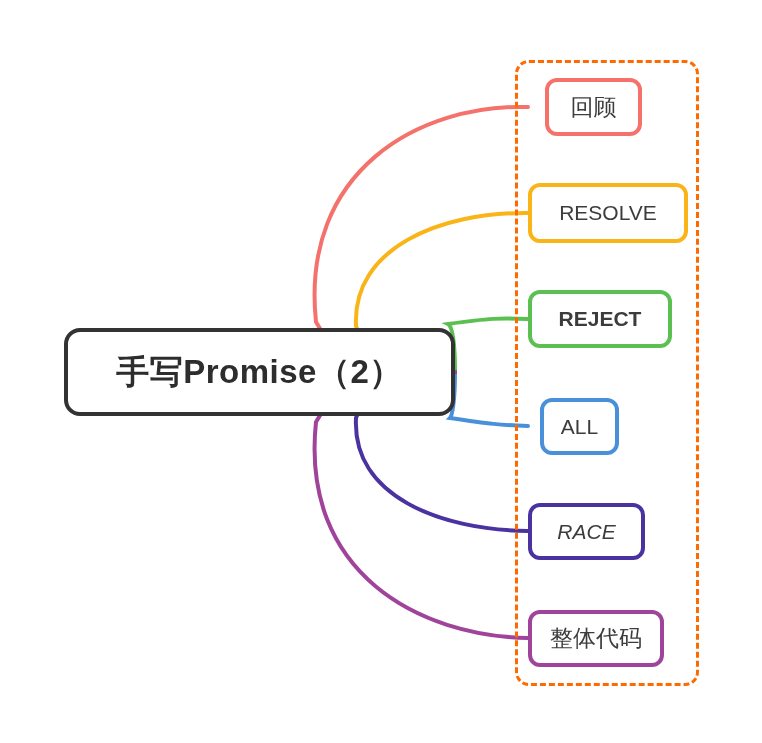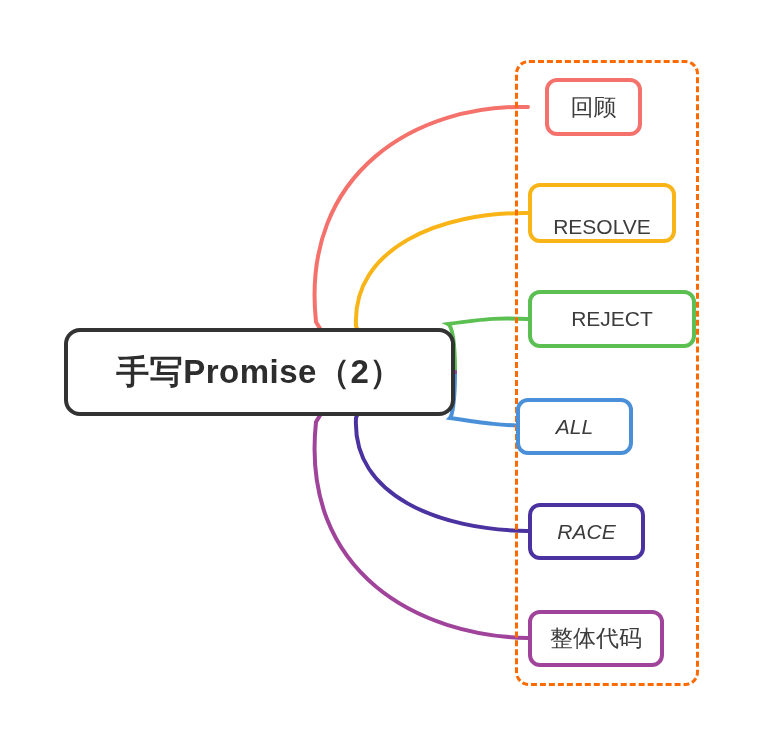--- a/index.html
+++ b/index.html
@@ -89,27 +89,27 @@
   <div id="selection-box"></div>
 
   <div id="root-node" class="node">
     <span>手写Promise（2）</span>
   </div>
 
   <div id="children">
       <div class="node child-node cjk" style="left: 528px; top: 78px; width: 97px; height: 58px; border-color: rgb(244, 114, 107); margin-left: 17px;">
         <span>回顾</span>
       </div>
-      <div class="node child-node" style="left: 528px; top: 183px; width: 148px; height: 60px; border-color: rgb(249, 180, 23); align-items: flex-end;">
+      <div class="node child-node" style="left: 528px; top: 183px; width: 160px; height: 60px; border-color: rgb(249, 180, 23);">
         <span>RESOLVE</span>
       </div>
-      <div class="node child-node" style="left: 528px; top: 290px; width: 168px; height: 58px; border-color: rgb(92, 191, 82);">
+      <div class="node child-node" style="left: 528px; top: 290px; width: 144px; height: 58px; border-color: rgb(92, 191, 82); font-weight: bold;">
         <span>REJECT</span>
       </div>
-      <div class="node child-node" style="left: 516px; top: 398px; width: 117px; height: 57px; border-color: rgb(74, 144, 217); font-style: italic;">
+      <div class="node child-node" style="left: 540px; top: 398px; width: 79px; height: 57px; border-color: rgb(74, 144, 217);">
         <span>ALL</span>
       </div>
       <div class="node child-node" style="left: 528px; top: 503px; width: 117px; height: 57px; border-color: rgb(74, 50, 160); font-style: italic;">
         <span>RACE</span>
       </div>
       <div class="node child-node cjk" style="left: 528px; top: 610px; width: 136px; height: 57px; border-color: rgb(160, 67, 155);">
         <span>整体代码</span>
       </div>
     </div>
 

